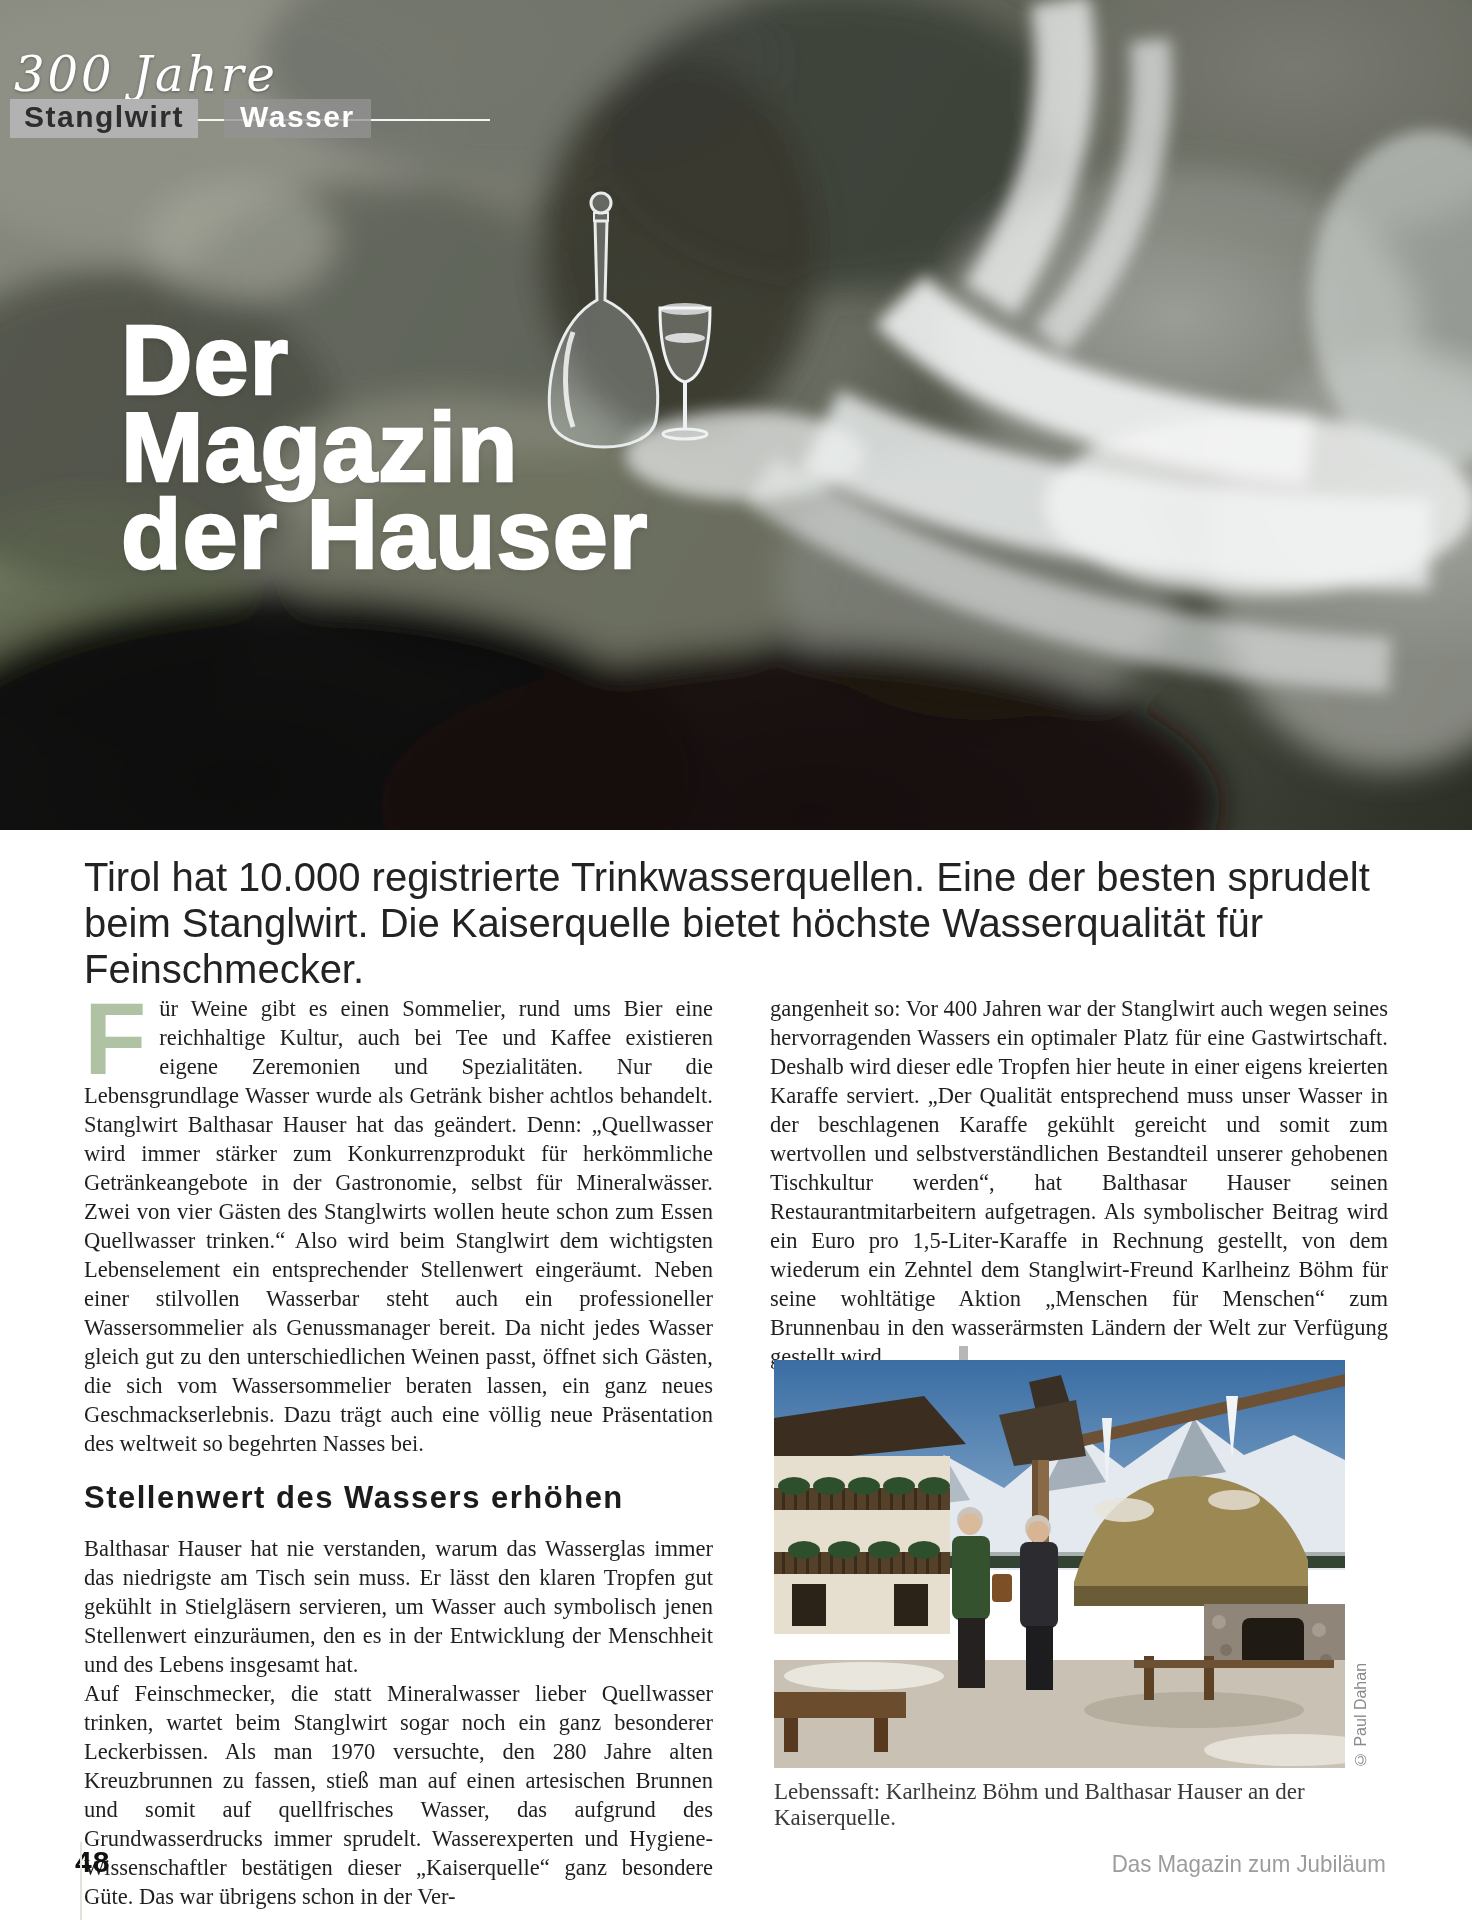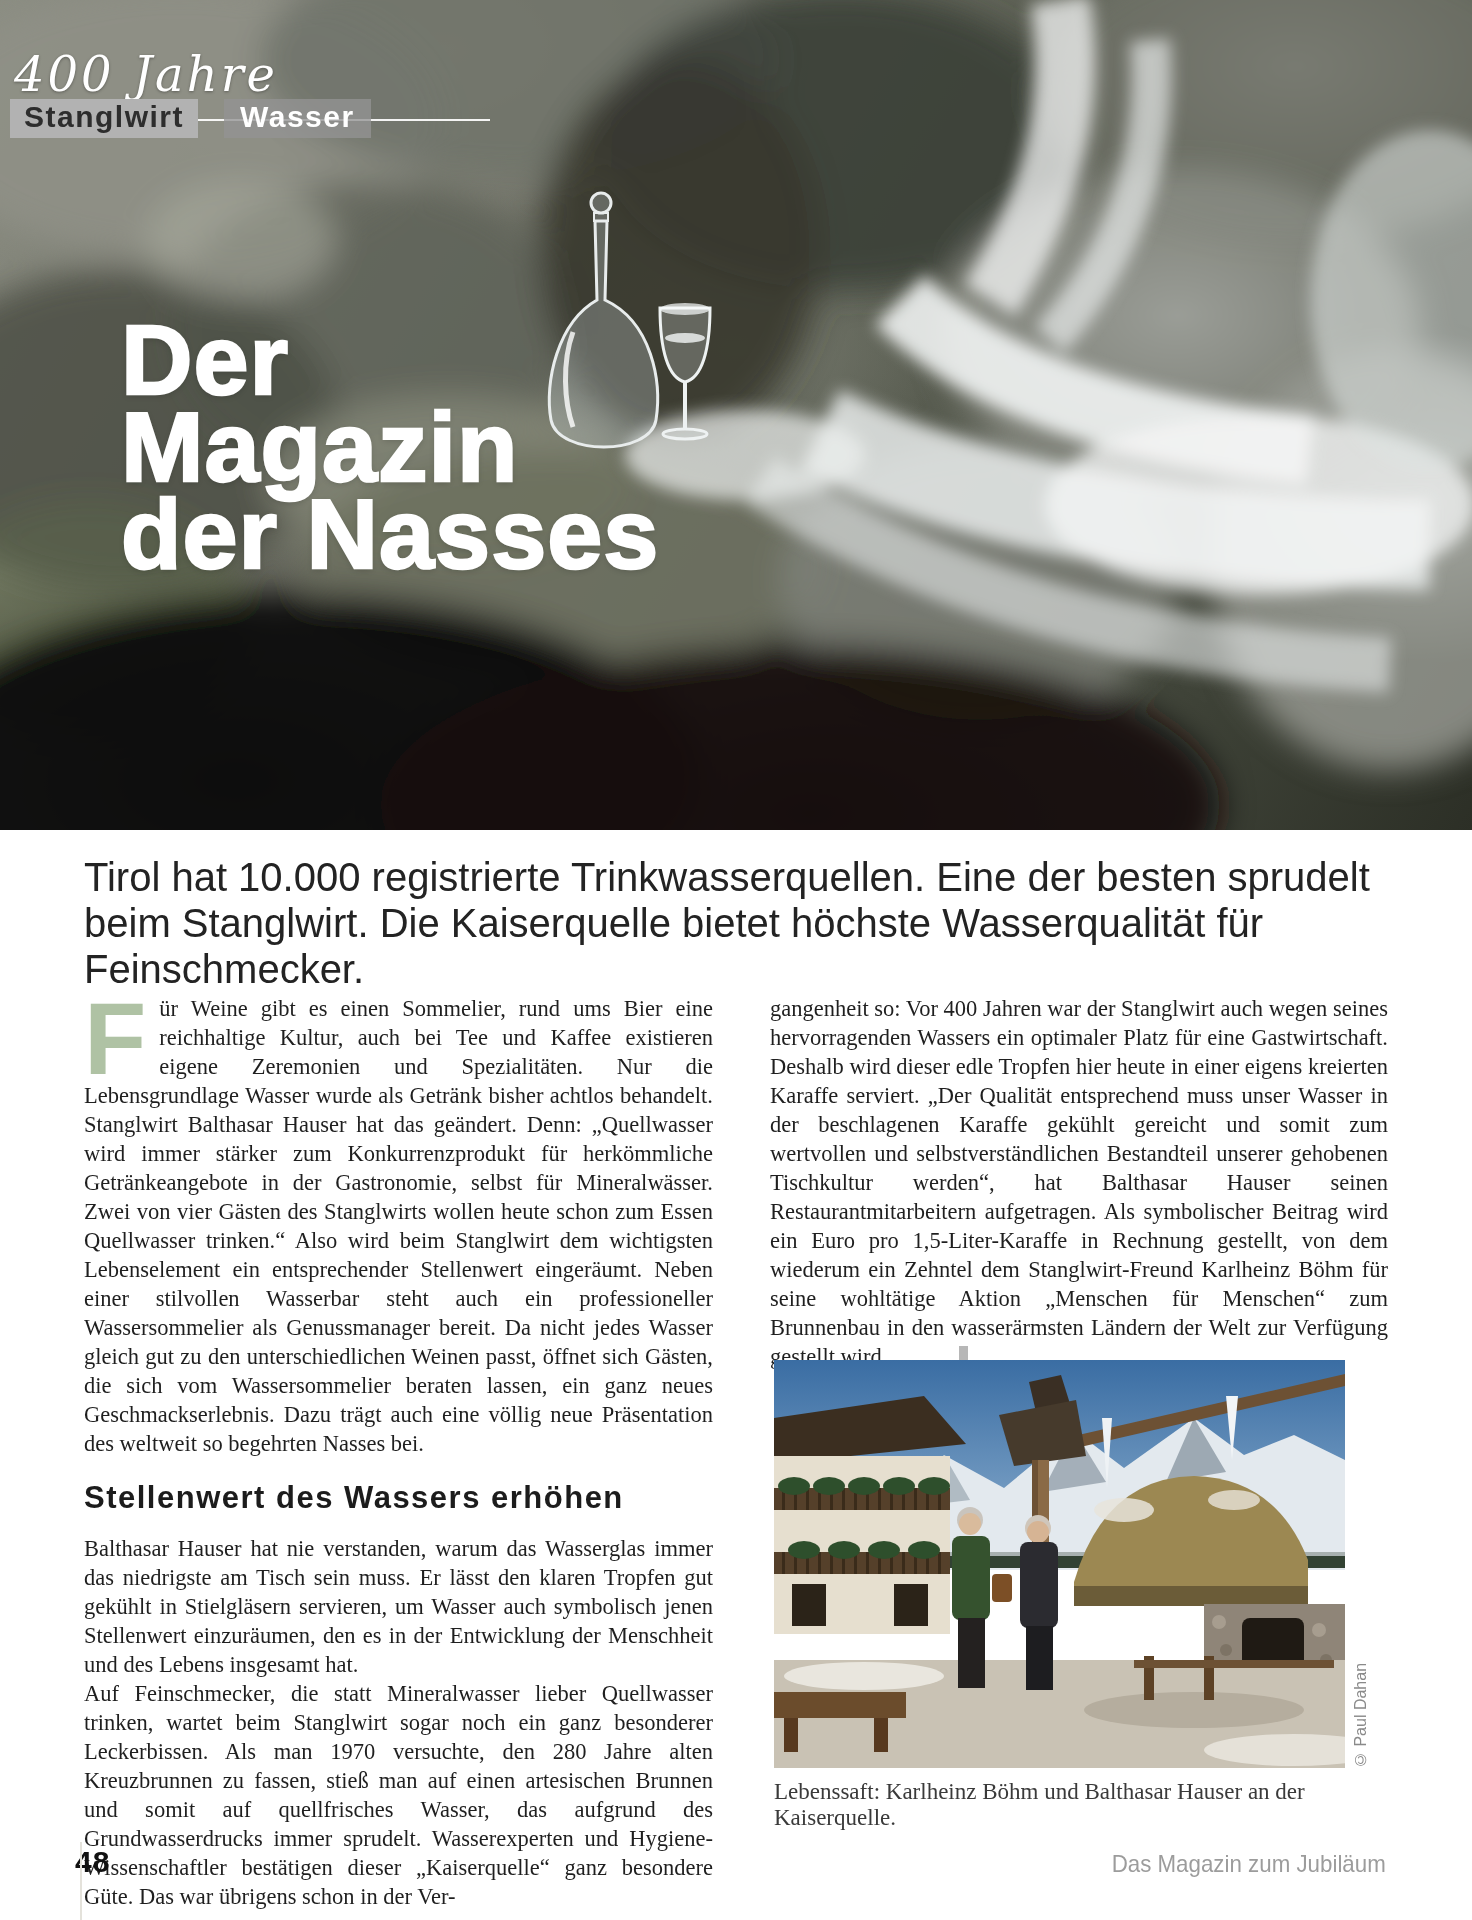--- a/index.html
+++ b/index.html
@@ -122,29 +122,29 @@
 
     <g stroke="#eef2f2" fill="rgba(225,230,232,.25)">
       <path d="M660,308 C660,350 668,378 685,382 C702,378 710,350 710,308 Z" stroke-width="3"></path>
       <ellipse cx="685" cy="309" rx="25" ry="6" fill="rgba(250,252,252,.7)" stroke="none"></ellipse>
       <ellipse cx="685" cy="338" rx="20" ry="5" fill="rgba(244,248,248,.8)" stroke="none"></ellipse>
       <line x1="685" y1="382" x2="685" y2="430" stroke-width="4"></line>
       <ellipse cx="685" cy="434" rx="22" ry="5" stroke-width="3"></ellipse>
     </g>
   </svg>
 
-  <div class="logo-script">400 Jahre</div>
+  <div class="logo-script">300 Jahre</div>
   <div class="logo-underline"></div>
   <div class="label-stanglwirt">Stanglwirt</div>
   <div class="label-wasser">Wasser</div>
 
   <div class="headline">
     <div>Der</div>
     <div>Magazin</div>
-    <div>der Nasses</div>
+    <div>der Hauser</div>
   </div>
 </div>
 
 <p class="lead">Tirol hat 10.000 registrierte Trinkwasserquellen. Eine der besten sprudelt beim Stanglwirt. Die Kaiserquelle bietet höchste Wasserqualität für Feinschmecker.</p>
 
 <div class="col col1">
   <p><span class="dropcap">F</span><span>ür Weine gibt es einen Sommelier, rund ums Bier eine reichhaltige Kultur, auch bei Tee und Kaffee existieren eigene Zeremonien und Spezialitäten. Nur die Lebensgrundlage Wasser wurde als Getränk bisher achtlos behandelt. Stanglwirt Balthasar Hauser hat das geändert. Denn: „Quellwasser wird immer stärker zum Konkurrenzprodukt für herkömmliche Getränkeangebote in der Gastronomie, selbst für Mineralwässer. Zwei von vier Gästen des Stanglwirts wollen heute schon zum Essen Quellwasser trinken.“ Also wird beim Stanglwirt dem wichtigsten Lebenselement ein entsprechender Stellenwert eingeräumt. Neben einer stilvollen Wasserbar steht auch ein professioneller Wassersommelier als Genussmanager bereit. Da nicht jedes Wasser gleich gut zu den unterschiedlichen Weinen passt, öffnet sich Gästen, die sich vom Wassersommelier beraten lassen, ein ganz neues Geschmackserlebnis. Dazu trägt auch eine völlig neue Präsentation des weltweit so begehrten Nasses bei.</span></p>
   <h3 class="subheading">Stellenwert des Wassers erhöhen</h3>
   <p><span>Balthasar Hauser hat nie verstanden, warum das Wasserglas immer das niedrigste am Tisch sein muss. Er lässt den klaren Tropfen gut gekühlt in Stielgläsern servieren, um Wasser auch symbolisch jenen Stellenwert einzuräumen, den es in der Entwicklung der Menschheit und des Lebens insgesamt hat.</span><br><span>Auf Feinschmecker, die statt Mineralwasser lieber Quellwasser trinken, wartet beim Stanglwirt sogar noch ein ganz besonderer Leckerbissen. Als man 1970 versuchte, den 280 Jahre alten Kreuzbrunnen zu fassen, stieß man auf einen artesischen Brunnen und somit auf quellfrisches Wasser, das aufgrund des Grundwasserdrucks immer sprudelt. Wasserexperten und Hygiene-Wissenschaftler bestätigen dieser „Kaiserquelle“ ganz besondere Güte. Das war übrigens schon in der Ver-</span></p>
 </div>

